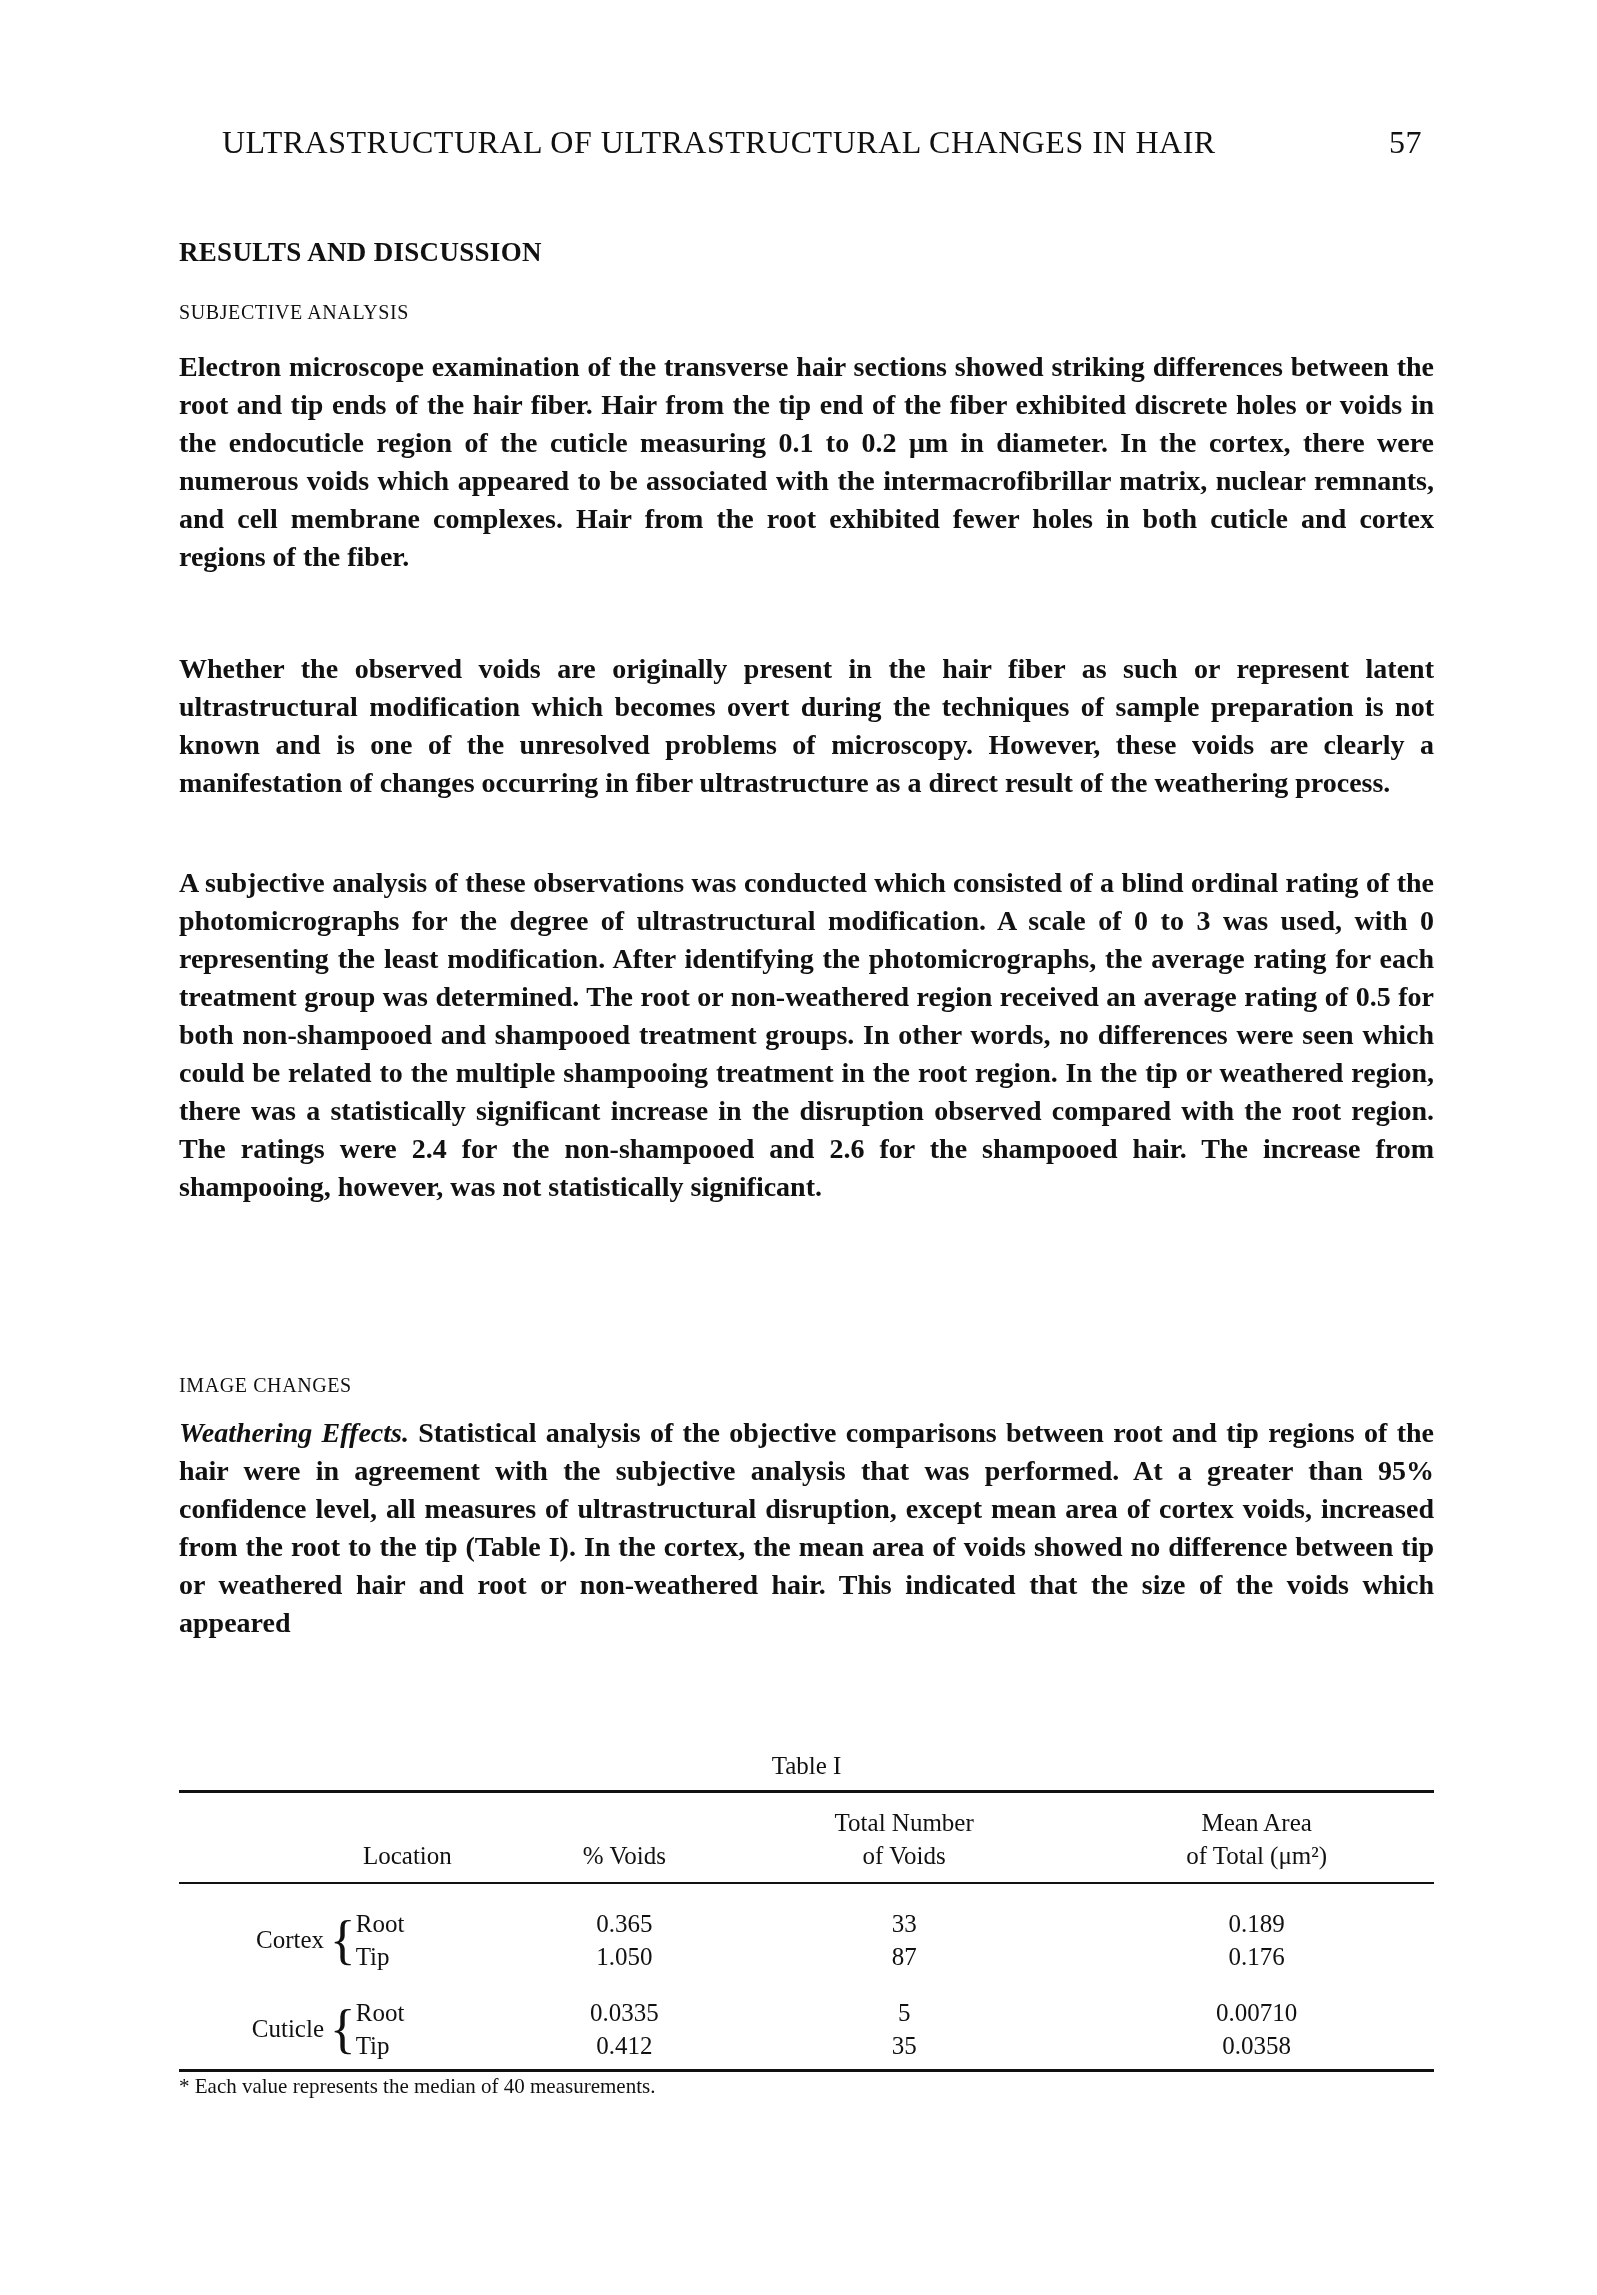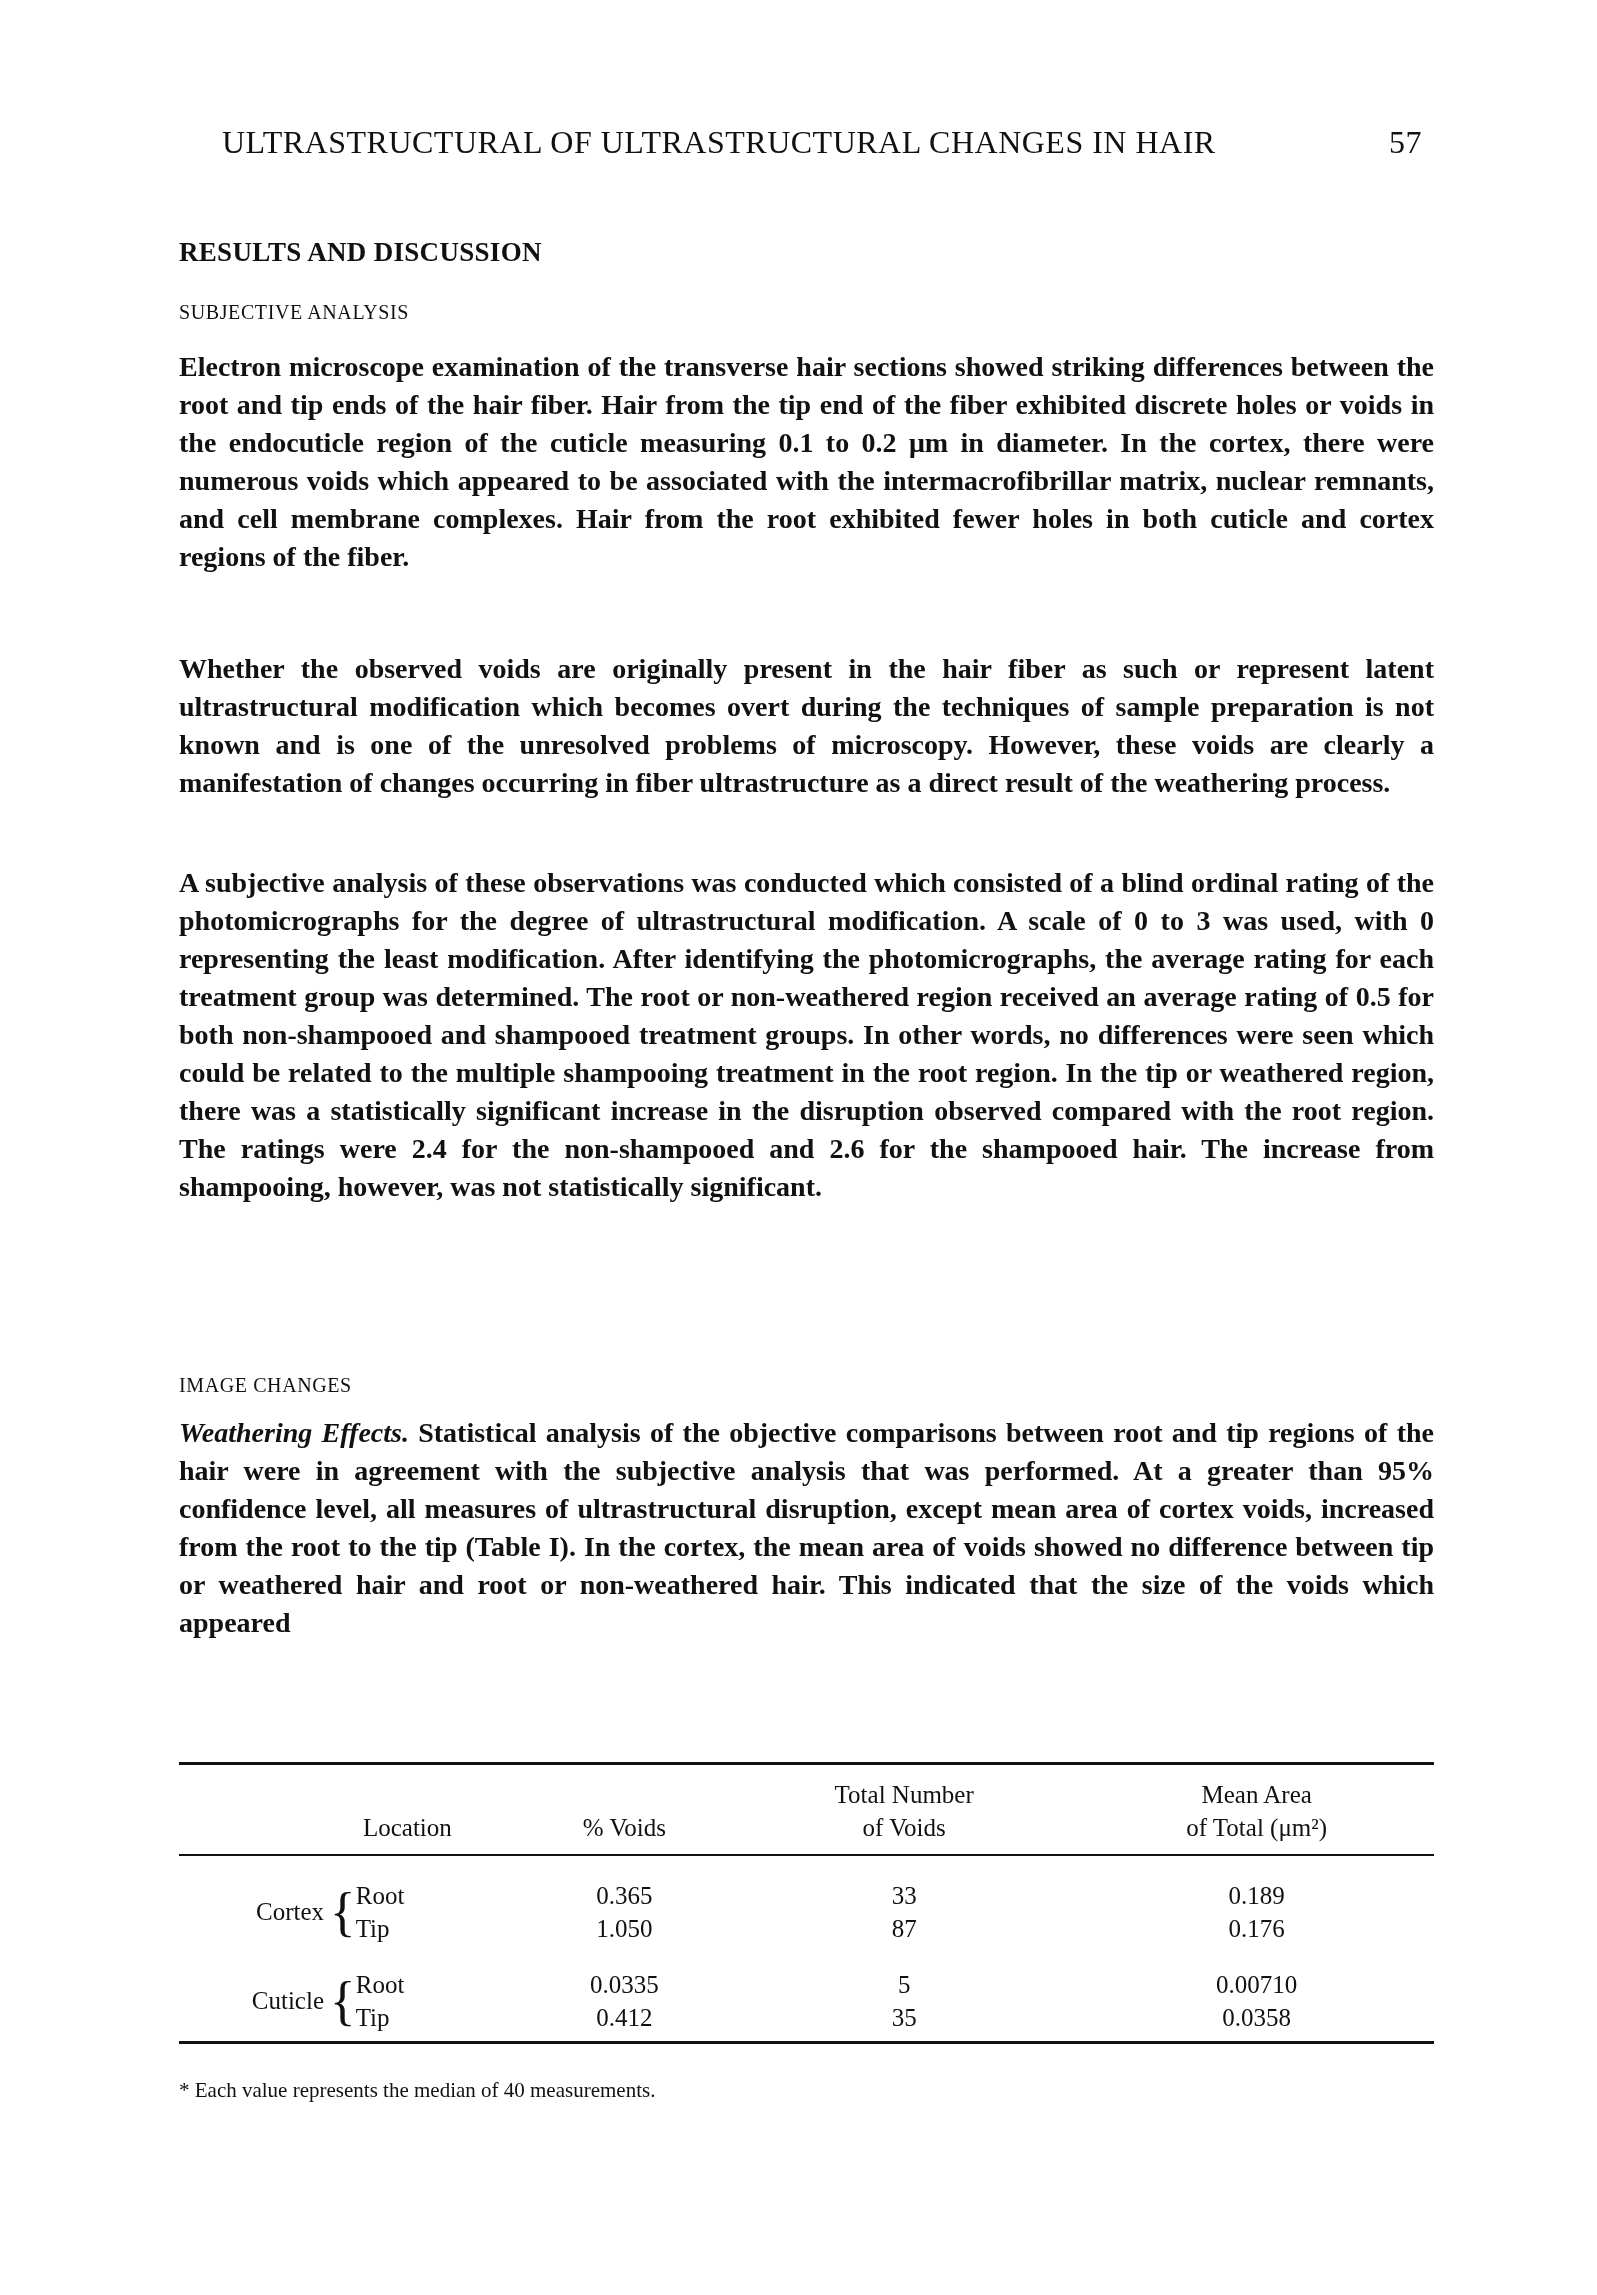--- a/index.html
+++ b/index.html
@@ -20,21 +20,21 @@
   .tcap2 { text-align: center; font-size: 25px; margin-top: 5.8px; }
   .rule-thick { height: 2.9px; background: #111; margin-top: 9.7px; }
   table { width: 1255px; border-collapse: collapse; font-size: 25px; }
   th { font-weight: normal; vertical-align: bottom; padding: 13.5px 0 9.7px 0; line-height: 33px; }
   td { padding: 0; line-height: 33px; }
   .hdr-rule td { height: 1.9px; background: #111; padding: 0; }
   .c-group { width: 145px; text-align: right; padding-right: 5.8px; vertical-align: middle; }
   .c-brace { width: 19.3px; font-size: 54px; line-height: 58px; vertical-align: middle; text-align: left; }
   .c-sub { width: 164px; text-align: left; }
   .c-num { text-align: center; }
-  .footnote { font-size: 21px; margin-top: 34px; }
+  .footnote { font-size: 21px; margin-top: 2px; }
   .spacer td { height: 23px; }
 </style>
 </head>
 <body>
 
 <div class="page">
 
   <div class="running-head">
     <span class="title">ULTRASTRUCTURAL OF ULTRASTRUCTURAL CHANGES IN HAIR</span>
     <span class="pno">57</span>
@@ -46,20 +46,21 @@
 
   <p class="para" style="top:348px">Electron microscope examination of the transverse hair sections showed striking differences between the root and tip ends of the hair fiber. Hair from the tip end of the fiber exhibited discrete holes or voids in the endocuticle region of the cuticle measuring 0.1 to 0.2 μm in diameter. In the cortex, there were numerous voids which appeared to be associated with the intermacrofibrillar matrix, nuclear remnants, and cell membrane complexes. Hair from the root exhibited fewer holes in both cuticle and cortex regions of the fiber.</p>
   <p class="para" style="top:650px">Whether the observed voids are originally present in the hair fiber as such or represent latent ultrastructural modification which becomes overt during the techniques of sample preparation is not known and is one of the unresolved problems of microscopy. However, these voids are clearly a manifestation of changes occurring in fiber ultrastructure as a direct result of the weathering process.</p>
   <p class="para" style="top:864px">A subjective analysis of these observations was conducted which consisted of a blind ordinal rating of the photomicrographs for the degree of ultrastructural modification. A scale of 0 to 3 was used, with 0 representing the least modification. After identifying the photomicrographs, the average rating for each treatment group was determined. The root or non-weathered region received an average rating of 0.5 for both non-shampooed and shampooed treatment groups. In other words, no differences were seen which could be related to the multiple shampooing treatment in the root region. In the tip or weathered region, there was a statistically significant increase in the disruption observed compared with the root region. The ratings were 2.4 for the non-shampooed and 2.6 for the shampooed hair. The increase from shampooing, however, was not statistically significant.</p>
 
   <div class="h2" style="top:1374px">IMAGE CHANGES</div>
 
   <p class="para" style="top:1414px"><i>Weathering Effects.</i><span> Statistical analysis of the objective comparisons between root and tip regions of the hair were in agreement with the subjective analysis that was performed. At a greater than 95% confidence level, all measures of ultrastructural disruption, except mean area of cortex voids, increased from the root to the tip (Table I). In the cortex, the mean area of voids showed no difference between tip or weathered hair and root or non-weathered hair. This indicated that the size of the voids which appeared</span></p>
 
   <div class="table-wrap">
+    <div class="tcap1">Table I</div>
     <div class="rule-thick"></div>
     <table>
       <thead>
         <tr>
           <th colspan="3" style="text-align:center; padding-left:116px">Location</th>
           <th class="c-num">% Voids</th>
           <th class="c-num"><span>Total Number</span><br><span>of Voids</span></th>
           <th class="c-num"><span>Mean Area</span><br><span>of Total (μm²)</span></th>
         </tr>
         <tr class="hdr-rule">

